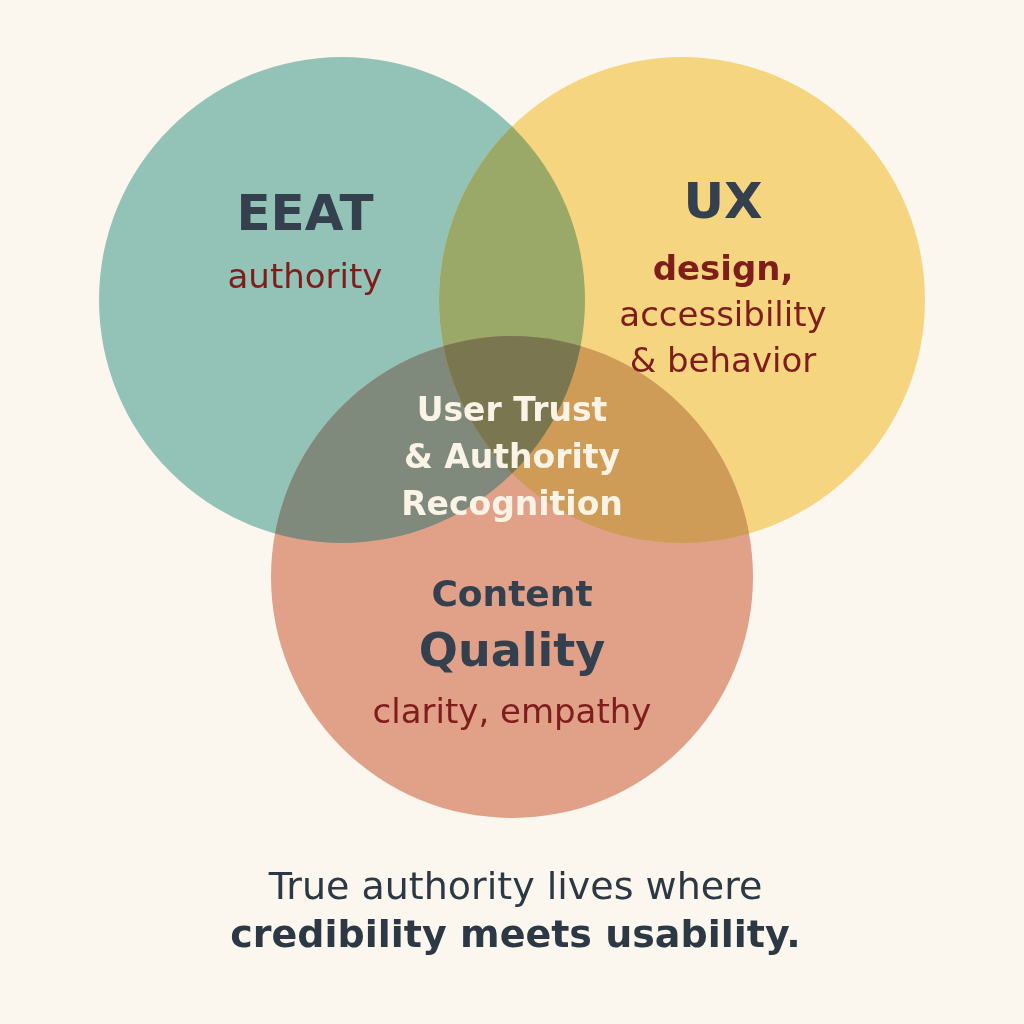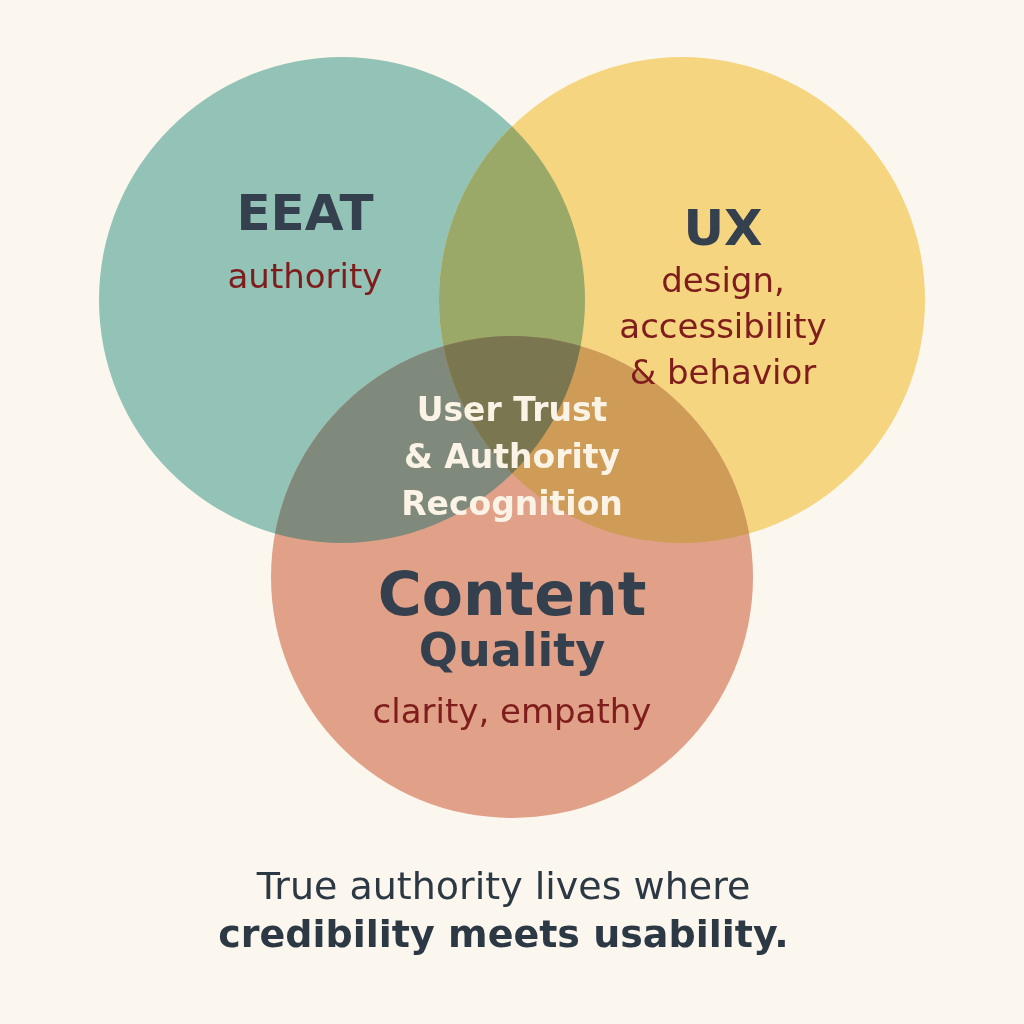--- a/index.html
+++ b/index.html
@@ -3,21 +3,21 @@
 <meta charset="utf-8">
 <style>
   html, body { margin:0; padding:0; }
   body { width:1024px; height:1024px; background:#fbf7ee; position:relative; overflow:hidden;
          font-family:"DejaVu Sans", sans-serif; color:#2f3b48; }
   svg.venn { position:absolute; left:0; top:0; }
   .lbl { position:absolute; text-align:center; }
   .title { font-weight:bold; font-size:50px; line-height:56px; color:#34404d; }
   .sub { font-size:34px; line-height:46px; color:#7f1d1d; }
   .center { font-weight:bold; font-size:33px; line-height:47px; color:#fbf4e6; }
-  .footer { position:absolute; left:4px; width:999px; text-align:center; color:#2c3844; }
+  .footer { position:absolute; left:16px; width:999px; text-align:center; color:#2c3844; }
   .footer .l1 { font-size:38px; line-height:48px; font-weight:normal; }
   .footer .l2 { font-size:38px; line-height:48px; font-weight:bold; }
 </style>
 </head>
 <body>
 
 <svg class="venn" width="1024" height="1024" viewBox="0 0 1024 1024">
   <circle cx="342" cy="300" r="243" fill="#93c3b6"></circle>
   <circle cx="682" cy="300" r="243" fill="#f5d57f"></circle>
   <circle cx="512" cy="577" r="241" fill="#e1a088"></circle>
@@ -50,35 +50,35 @@
       <circle cx="512" cy="577" r="241" fill="#7a7650"></circle>
     </g>
   </g>
 </svg>
 
 <div class="lbl" style="left:155px; top:185px; width:300px;text-align:center;">
   <div class="title">EEAT</div>
   <div class="sub" style="margin-top:12px;">authority</div>
 </div>
 
-<div class="lbl" style="left:568px; top:200px; width:310px;">
+<div class="lbl" style="left:568px; top:173px; width:310px;">
   <div class="title">UX</div>
-  <div class="sub" style="margin-top:1px;">design,</div>
+  <div class="sub" style="margin-top:16px;font-weight:bold;">design,</div>
   <div class="sub">accessibility</div>
   <div class="sub">&amp; behavior</div>
 </div>
 
 <div class="lbl" style="left:362px; top:386px; width:300px;">
   <div class="center">User Trust</div>
   <div class="center">&amp; Authority</div>
   <div class="center">Recognition</div>
 </div>
 
 <div class="lbl" style="left:342px; top:566px; width:340px;">
-  <div class="title" style="font-size:60px;">Content</div>
+  <div class="title" style="font-size:36px;">Content</div>
   <div class="title" style="font-size:46px;">Quality</div>
   <div class="sub" style="margin-top:10px;">clarity, empathy</div>
 </div>
 
 <div class="footer" style="top:862px;">
   <div class="l1">True authority lives where</div>
   <div class="l2">credibility meets usability.</div>
 </div>
 
 </body></html>

